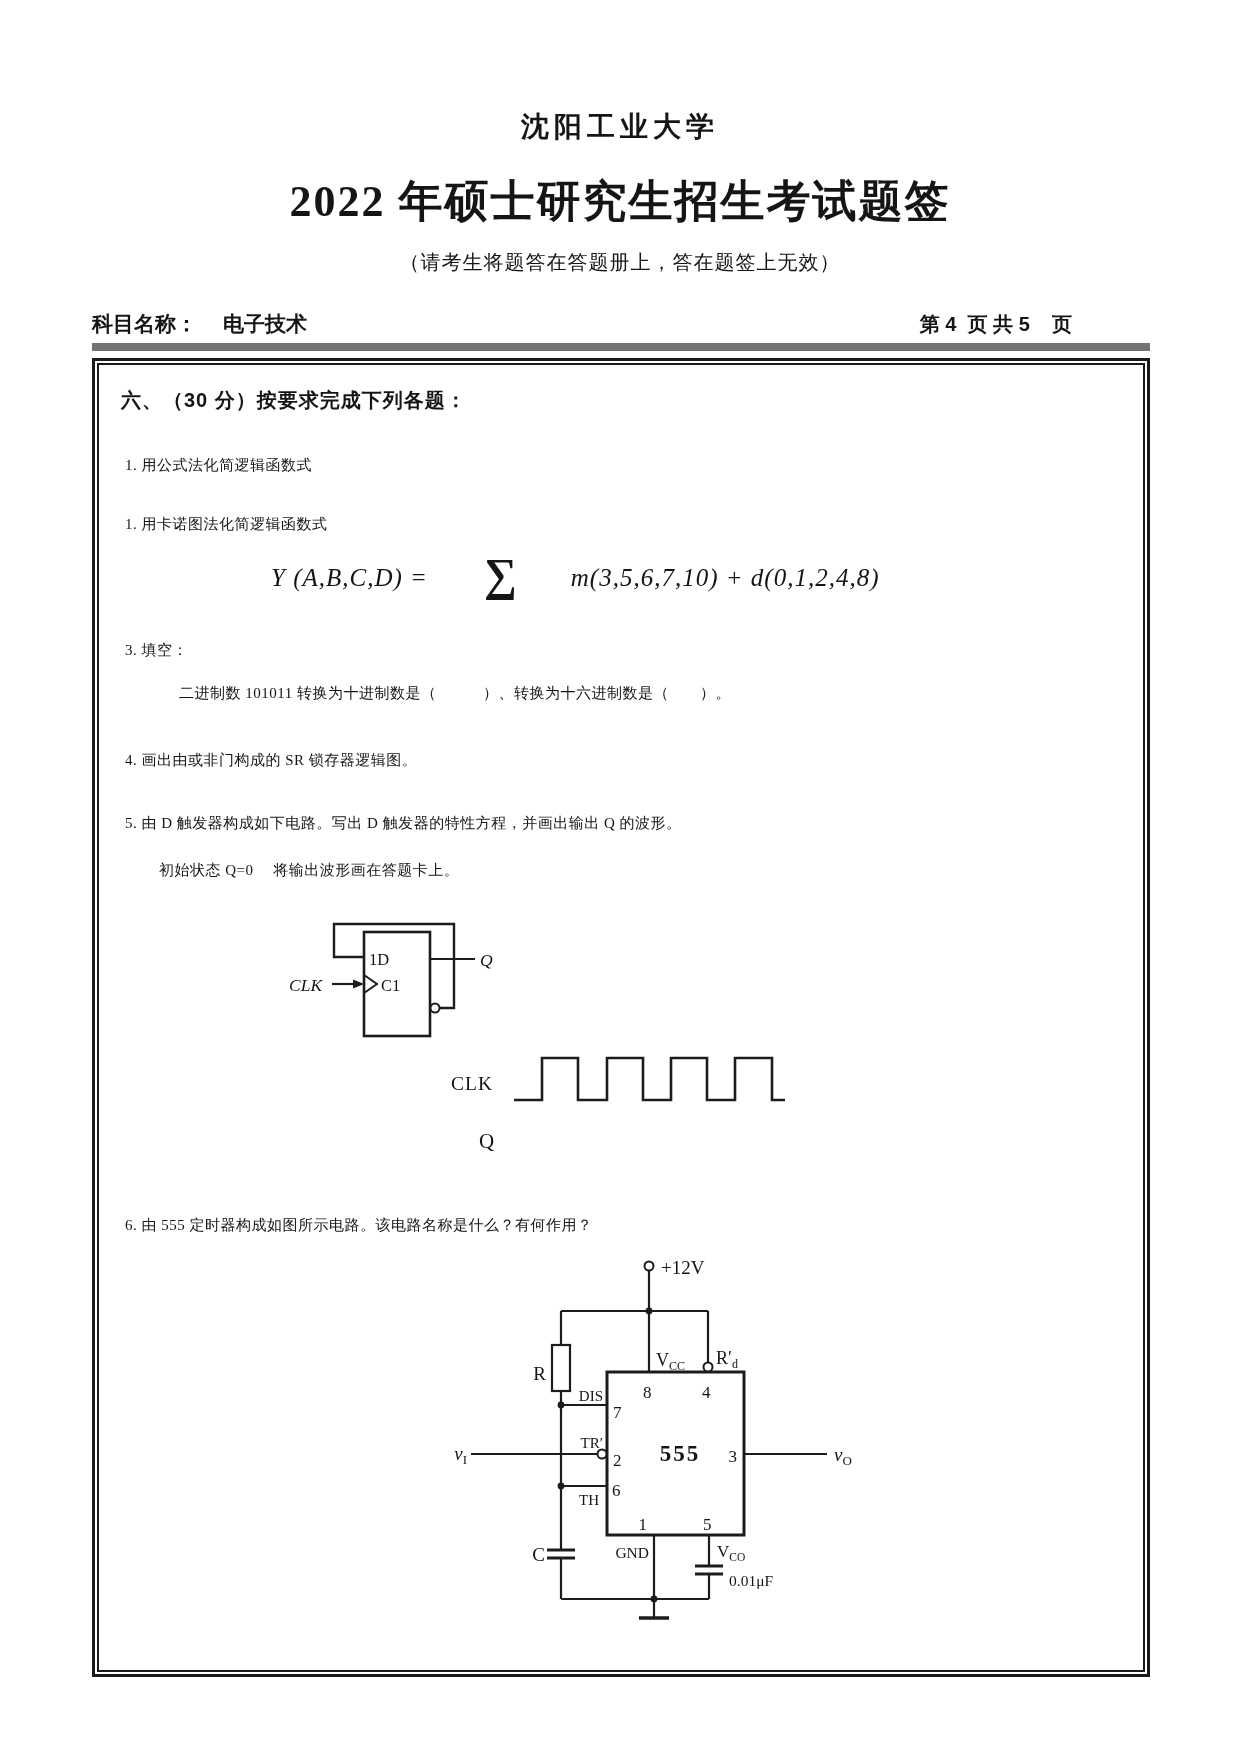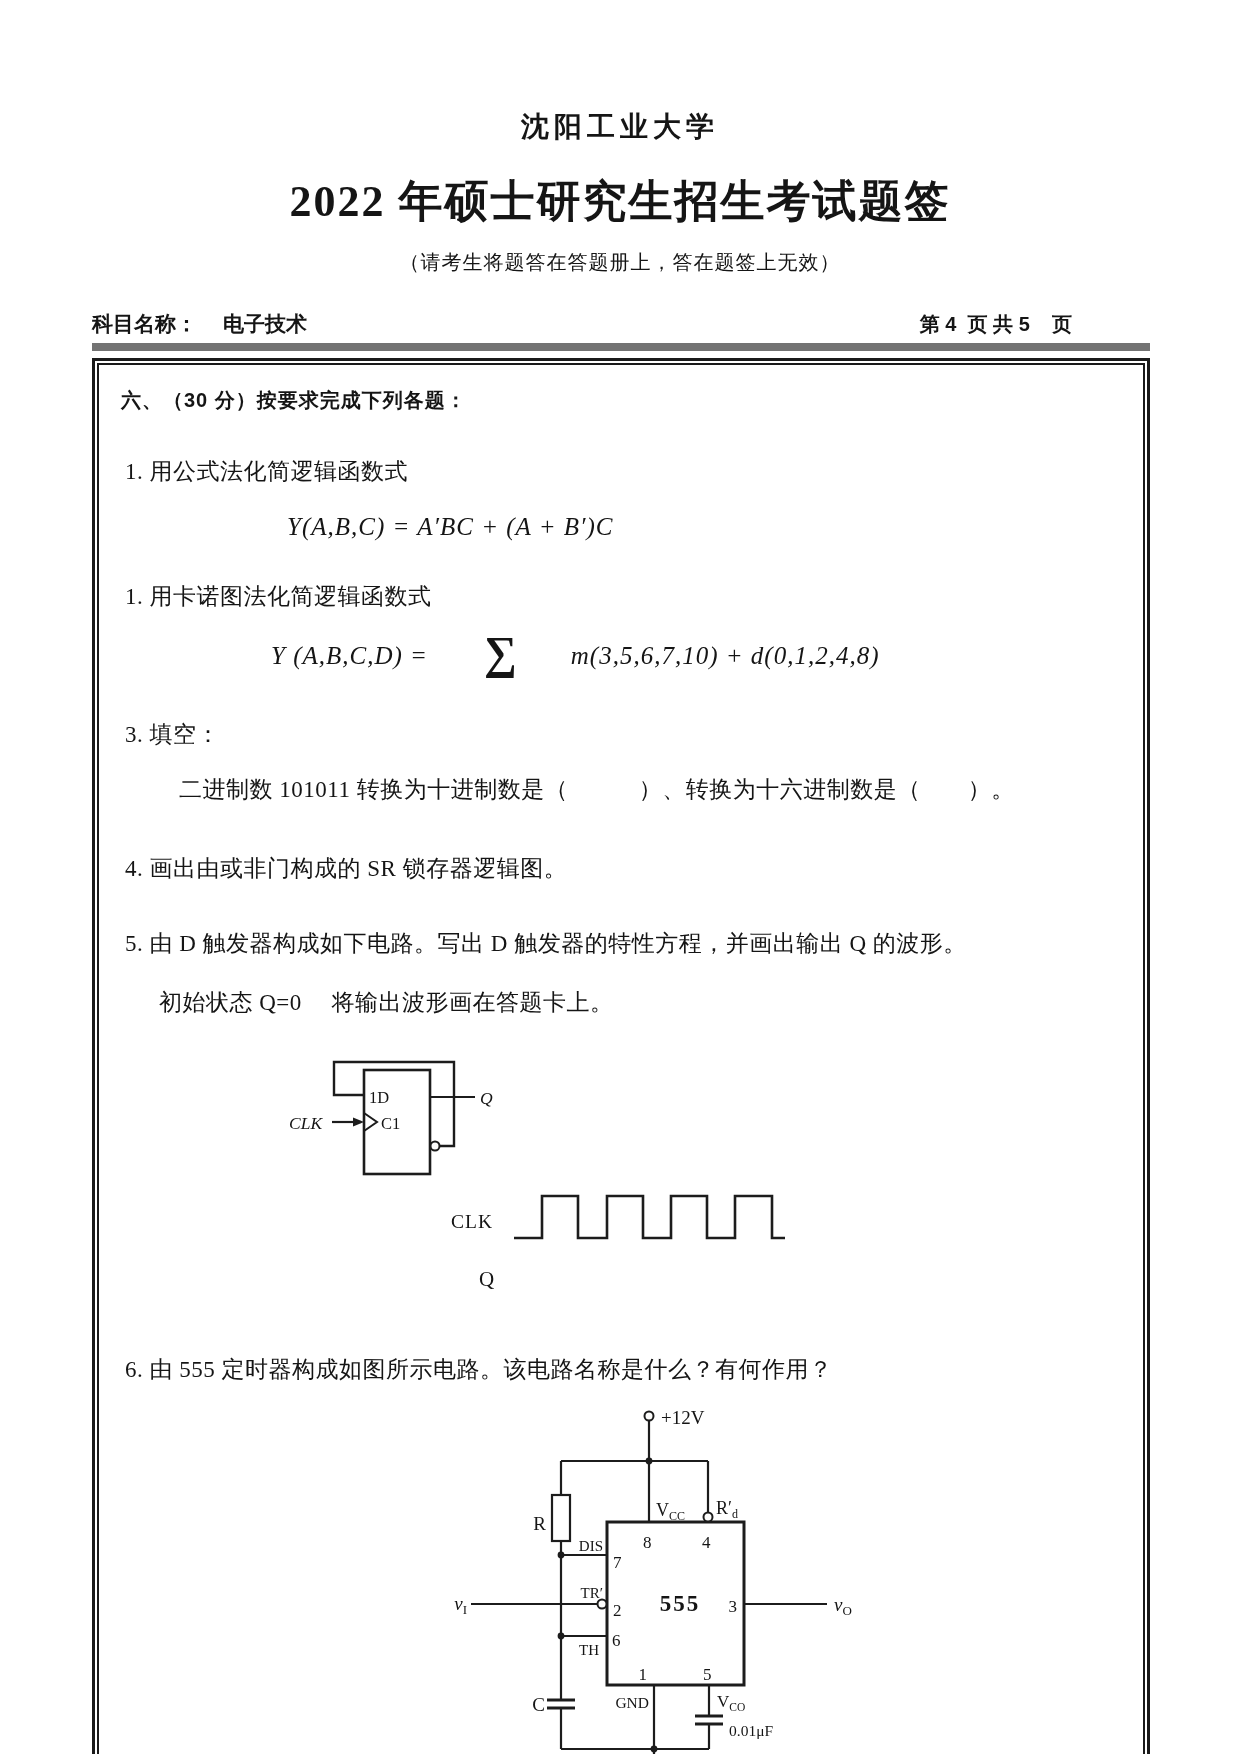--- a/index.html
+++ b/index.html
@@ -20,21 +20,21 @@
   .subject-value { margin-left: 26px; }
   .page-info { font-family: "Liberation Sans", "DejaVu Sans", sans-serif;
                font-weight: bold; font-size: 20px; margin-right: 78px; white-space: pre; }
 
   .main-box { margin: 7px 90px 0 92px; border: 3px solid #1a1a1a; padding: 2px; }
   .main-box-inner { border: 2px solid #1a1a1a; min-height: 1228px; padding: 18px 22px 30px 20px; }
 
   .section-heading { font-family: "Liberation Sans", "DejaVu Sans", sans-serif;
                      font-weight: bold; font-size: 20px; letter-spacing: 1px; margin: 4px 0 0 2px; }
 
-  .q-line { font-size: 23px; letter-spacing: 0.5px; }
+  .q-line { font-size: 15px; letter-spacing: 0.5px; }
   .q1-text { margin: 42px 0 0 6px; }
   .formula1 { margin: 26px 0 0 168px; font-style: italic; font-size: 25px; letter-spacing: 1px; }
   .q2-text { margin: 40px 0 0 6px; }
   .formula2 { margin: 14px 0 0 152px; display: flex; align-items: center; font-size: 25px; gap: 46px; }
   .formula2 .lhs, .formula2 .rhs { font-style: italic; letter-spacing: 1px; }
   .formula2 .sigma { font-style: normal; font-size: 46px; font-weight: bold; margin: 0 8px 6px 10px; }
   .q3-text { margin: 34px 0 0 6px; }
   .q3-fill { margin: 24px 0 0 60px; }
   .q4-text { margin: 48px 0 0 6px; }
   .q5-text { margin: 44px 0 0 6px; }
@@ -67,21 +67,20 @@
     </div>
     <div class="page-info">第 4  页 共 5    页</div>
   </div>
 
   <div class="main-box">
     <div class="main-box-inner">
 
       <div class="section-heading">六、（30 分）按要求完成下列各题：</div>
 
       <div class="q-line q1-text">1. 用公式法化简逻辑函数式</div>
-      <div class="formula1">Y(A,B,C) = A′BC + (A + B′)C</div>
 
       <div class="q-line q2-text">1. 用卡诺图法化简逻辑函数式</div>
       <div class="formula2">
         <span class="lhs">Y (A,B,C,D) =</span>
         <span class="sigma">∑</span>
         <span class="rhs">m(3,5,6,7,10) + d(0,1,2,4,8)</span>
       </div>
 
       <div class="q-line q3-text">3. 填空：</div>
       <div class="q-line q3-fill">二进制数 101011 转换为十进制数是（　　　）、转换为十六进制数是（　　）。</div>

